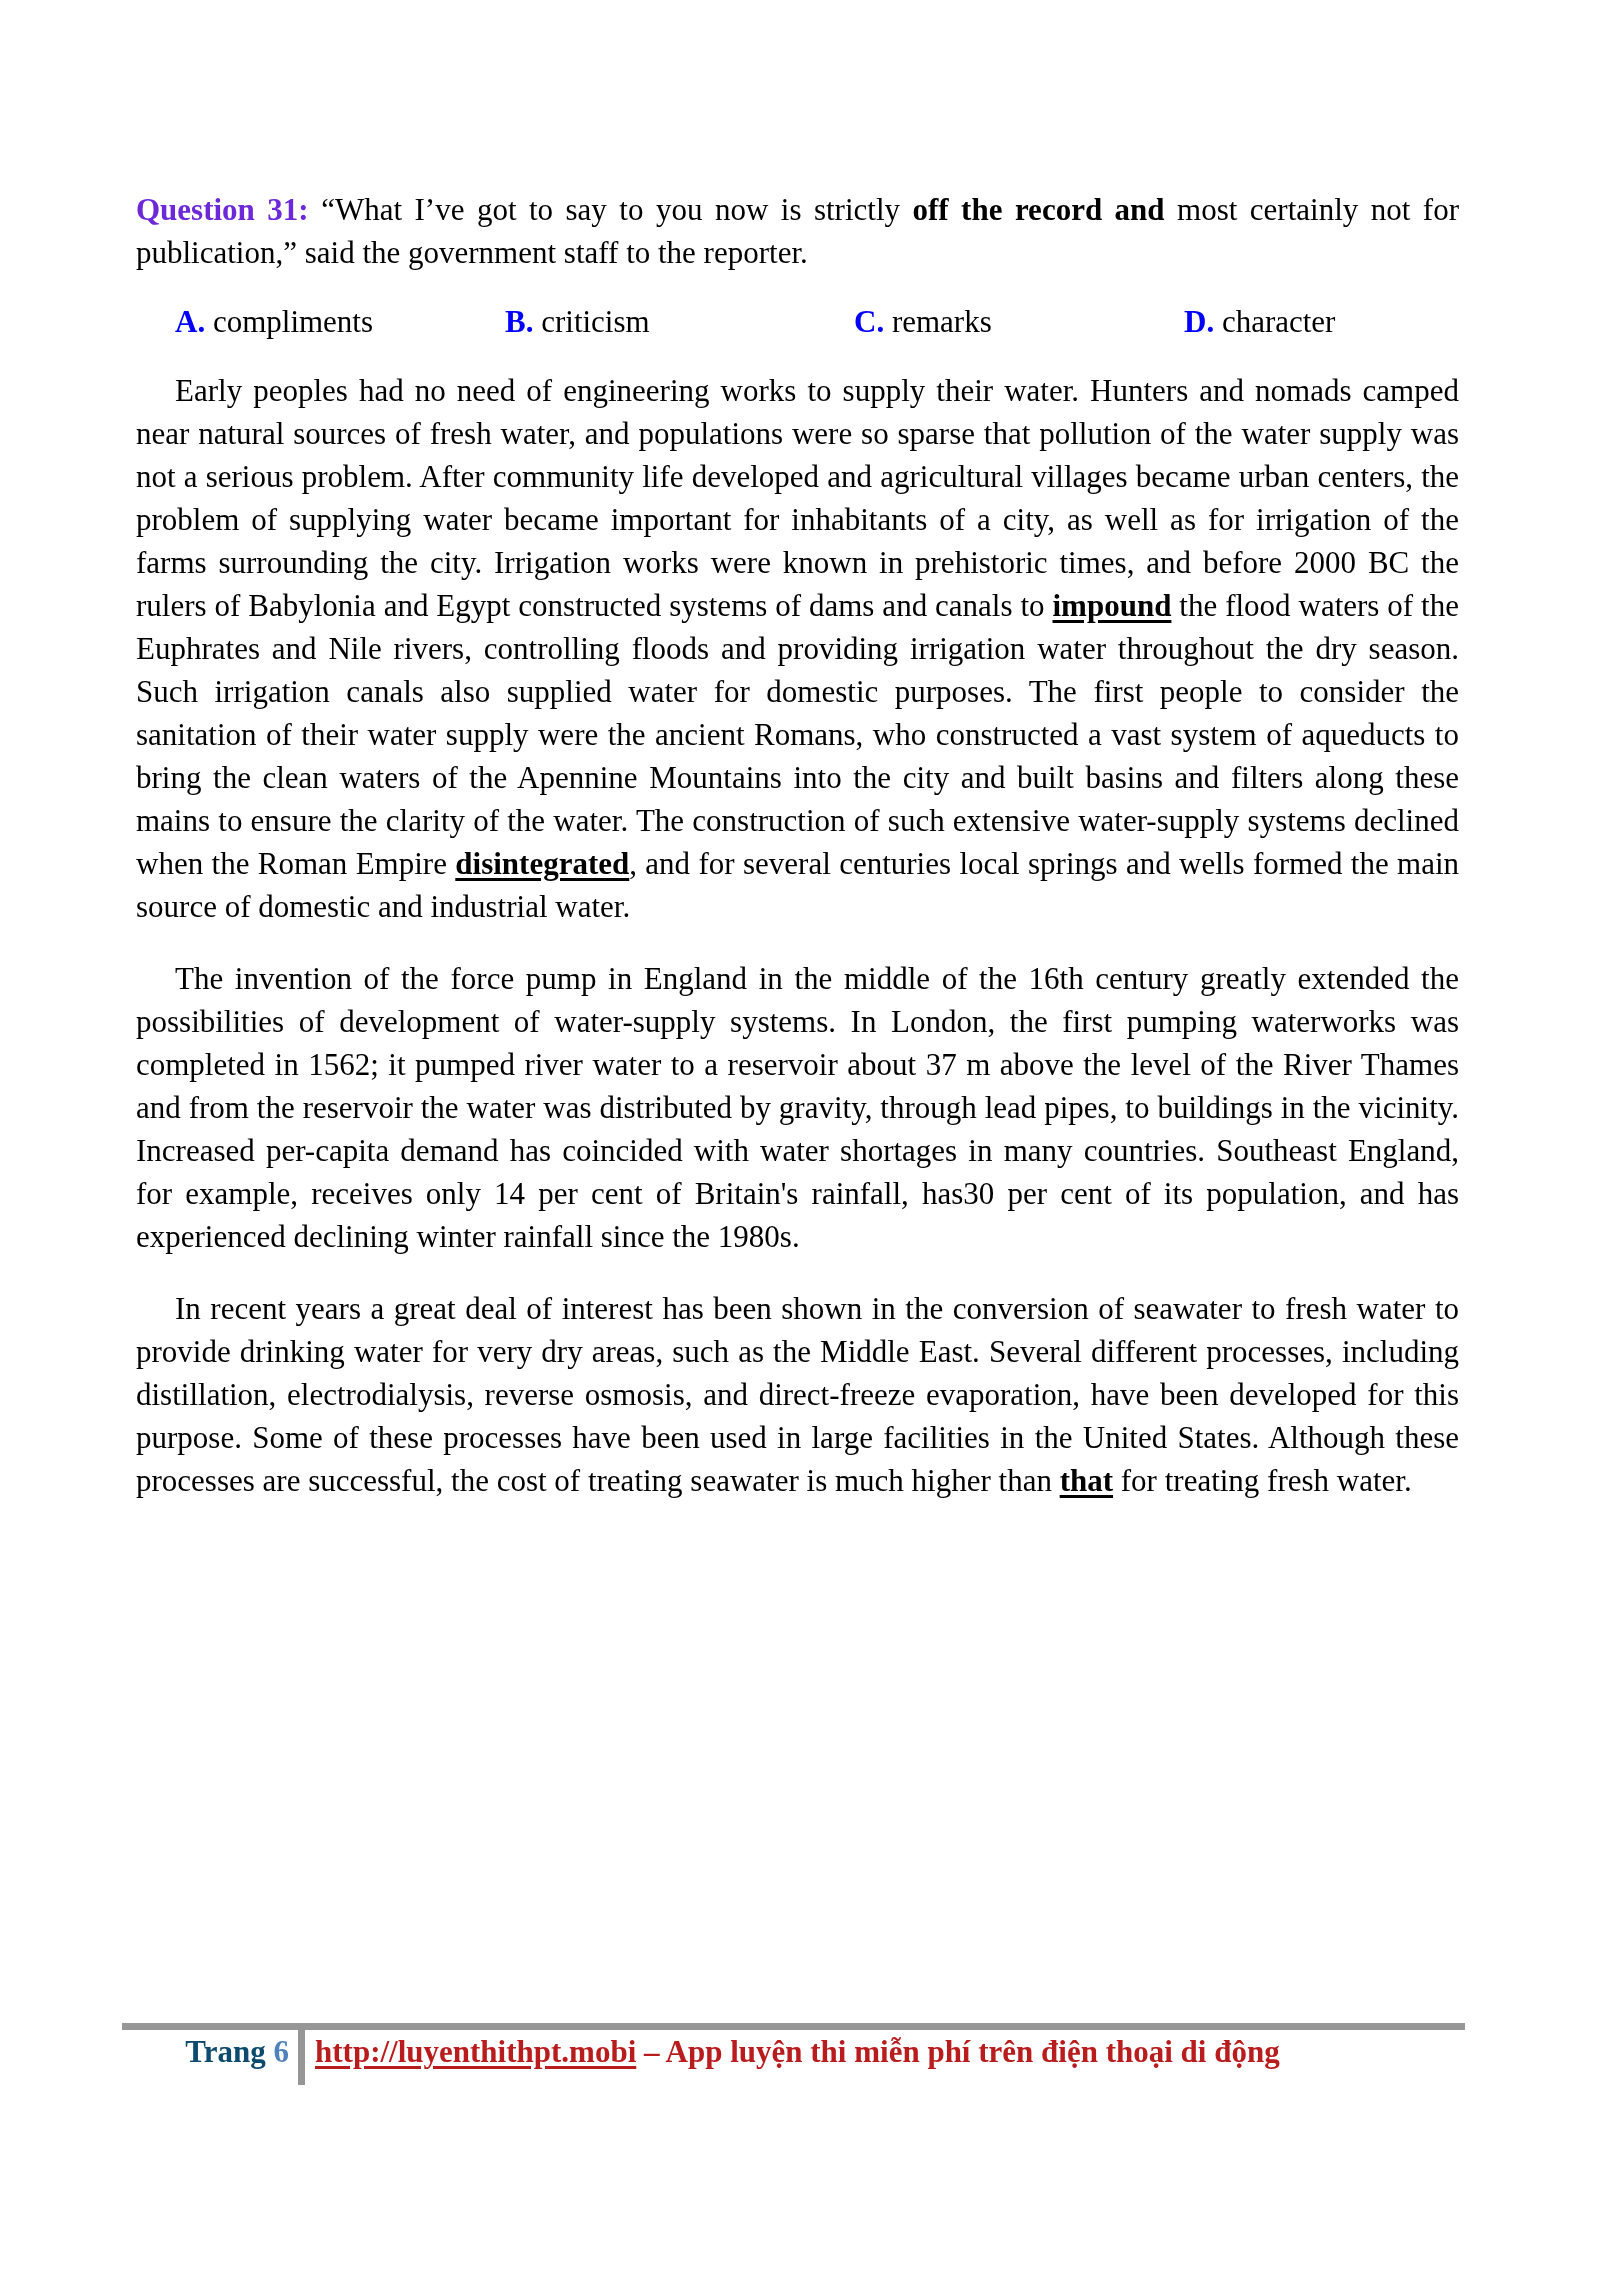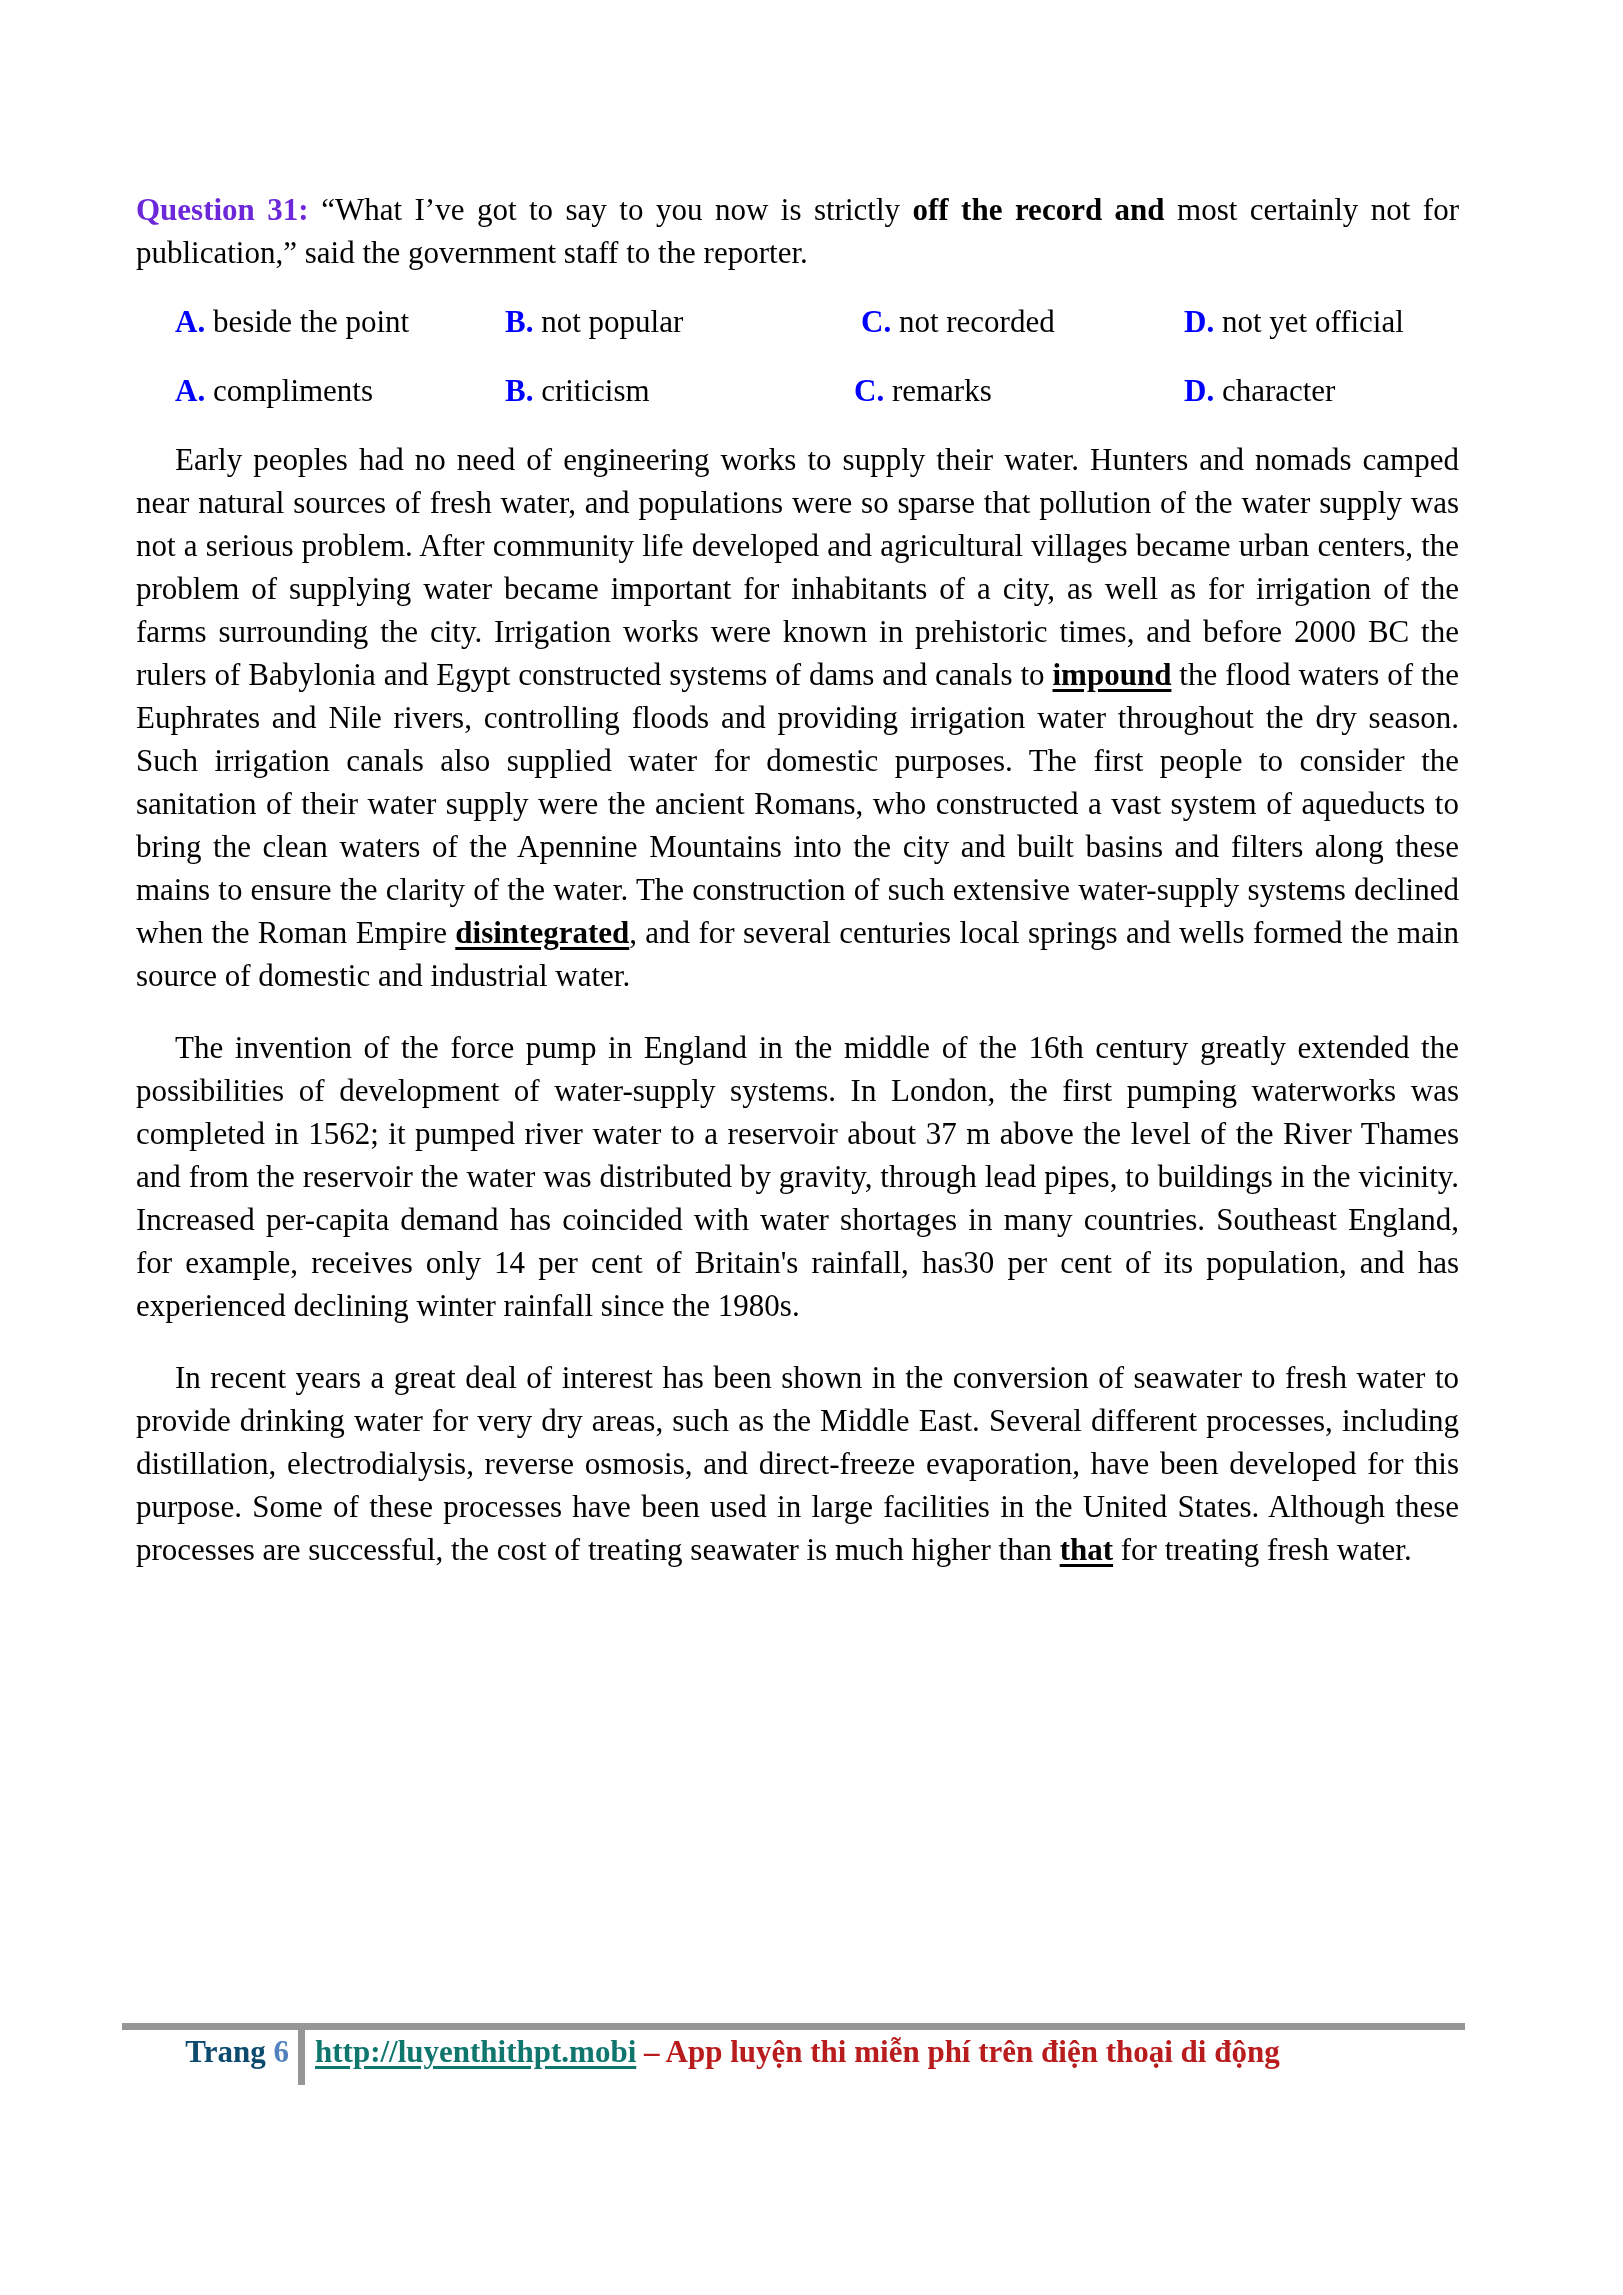--- a/index.html
+++ b/index.html
@@ -42,36 +42,30 @@
     .footer-page {
       position: absolute; left: 137px; top: 2032px; width: 152px; text-align: right;
       font-size: 31px; font-weight: bold; line-height: 39px; white-space: nowrap;
     }
     .footer-page .lbl { color: #0c4a6e; }
     .footer-page .num { color: #4f81bd; }
     .footer-text {
       position: absolute; left: 315px; top: 2032px; font-size: 31px; font-weight: bold;
       line-height: 39px; white-space: nowrap;
     }
-    .footer-link { color: #0f766e; text-decoration: underline; text-decoration-thickness: 3.3px; text-underline-offset: 3.9px; }
+    .footer-link { color: #b91c1c; text-decoration: underline; text-decoration-thickness: 3.3px; text-underline-offset: 3.9px; }
     .footer-tag { color: #b91c1c; }
   </style>
 </head>
 <body>
 
 <div class="page-content">
 
   <div>
     <p class="q-stem"><span class="q-label">Question 31:</span><span> “What I’ve got to say to you now is strictly </span><b class="kw">off the record and</b><span> most certainly not for publication,” said the government staff to the reporter.</span></p>
-    <div class="options">
-      <span class="opt a"><span class="opt-letter">A.</span><span> beside the point</span></span>
-      <span class="opt b"><span class="opt-letter">B.</span><span> not popular</span></span>
-      <span class="opt c1"><span class="opt-letter">C.</span><span> not recorded</span></span>
-      <span class="opt d"><span class="opt-letter">D.</span><span> not yet official</span></span>
-    </div>
   </div>
 
   <div>
     <div class="options">
       <span class="opt a"><span class="opt-letter">A.</span><span> compliments</span></span>
       <span class="opt b"><span class="opt-letter">B.</span><span> criticism</span></span>
       <span class="opt c2"><span class="opt-letter">C.</span><span> remarks</span></span>
       <span class="opt d"><span class="opt-letter">D.</span><span> character</span></span>
     </div>
   </div>

